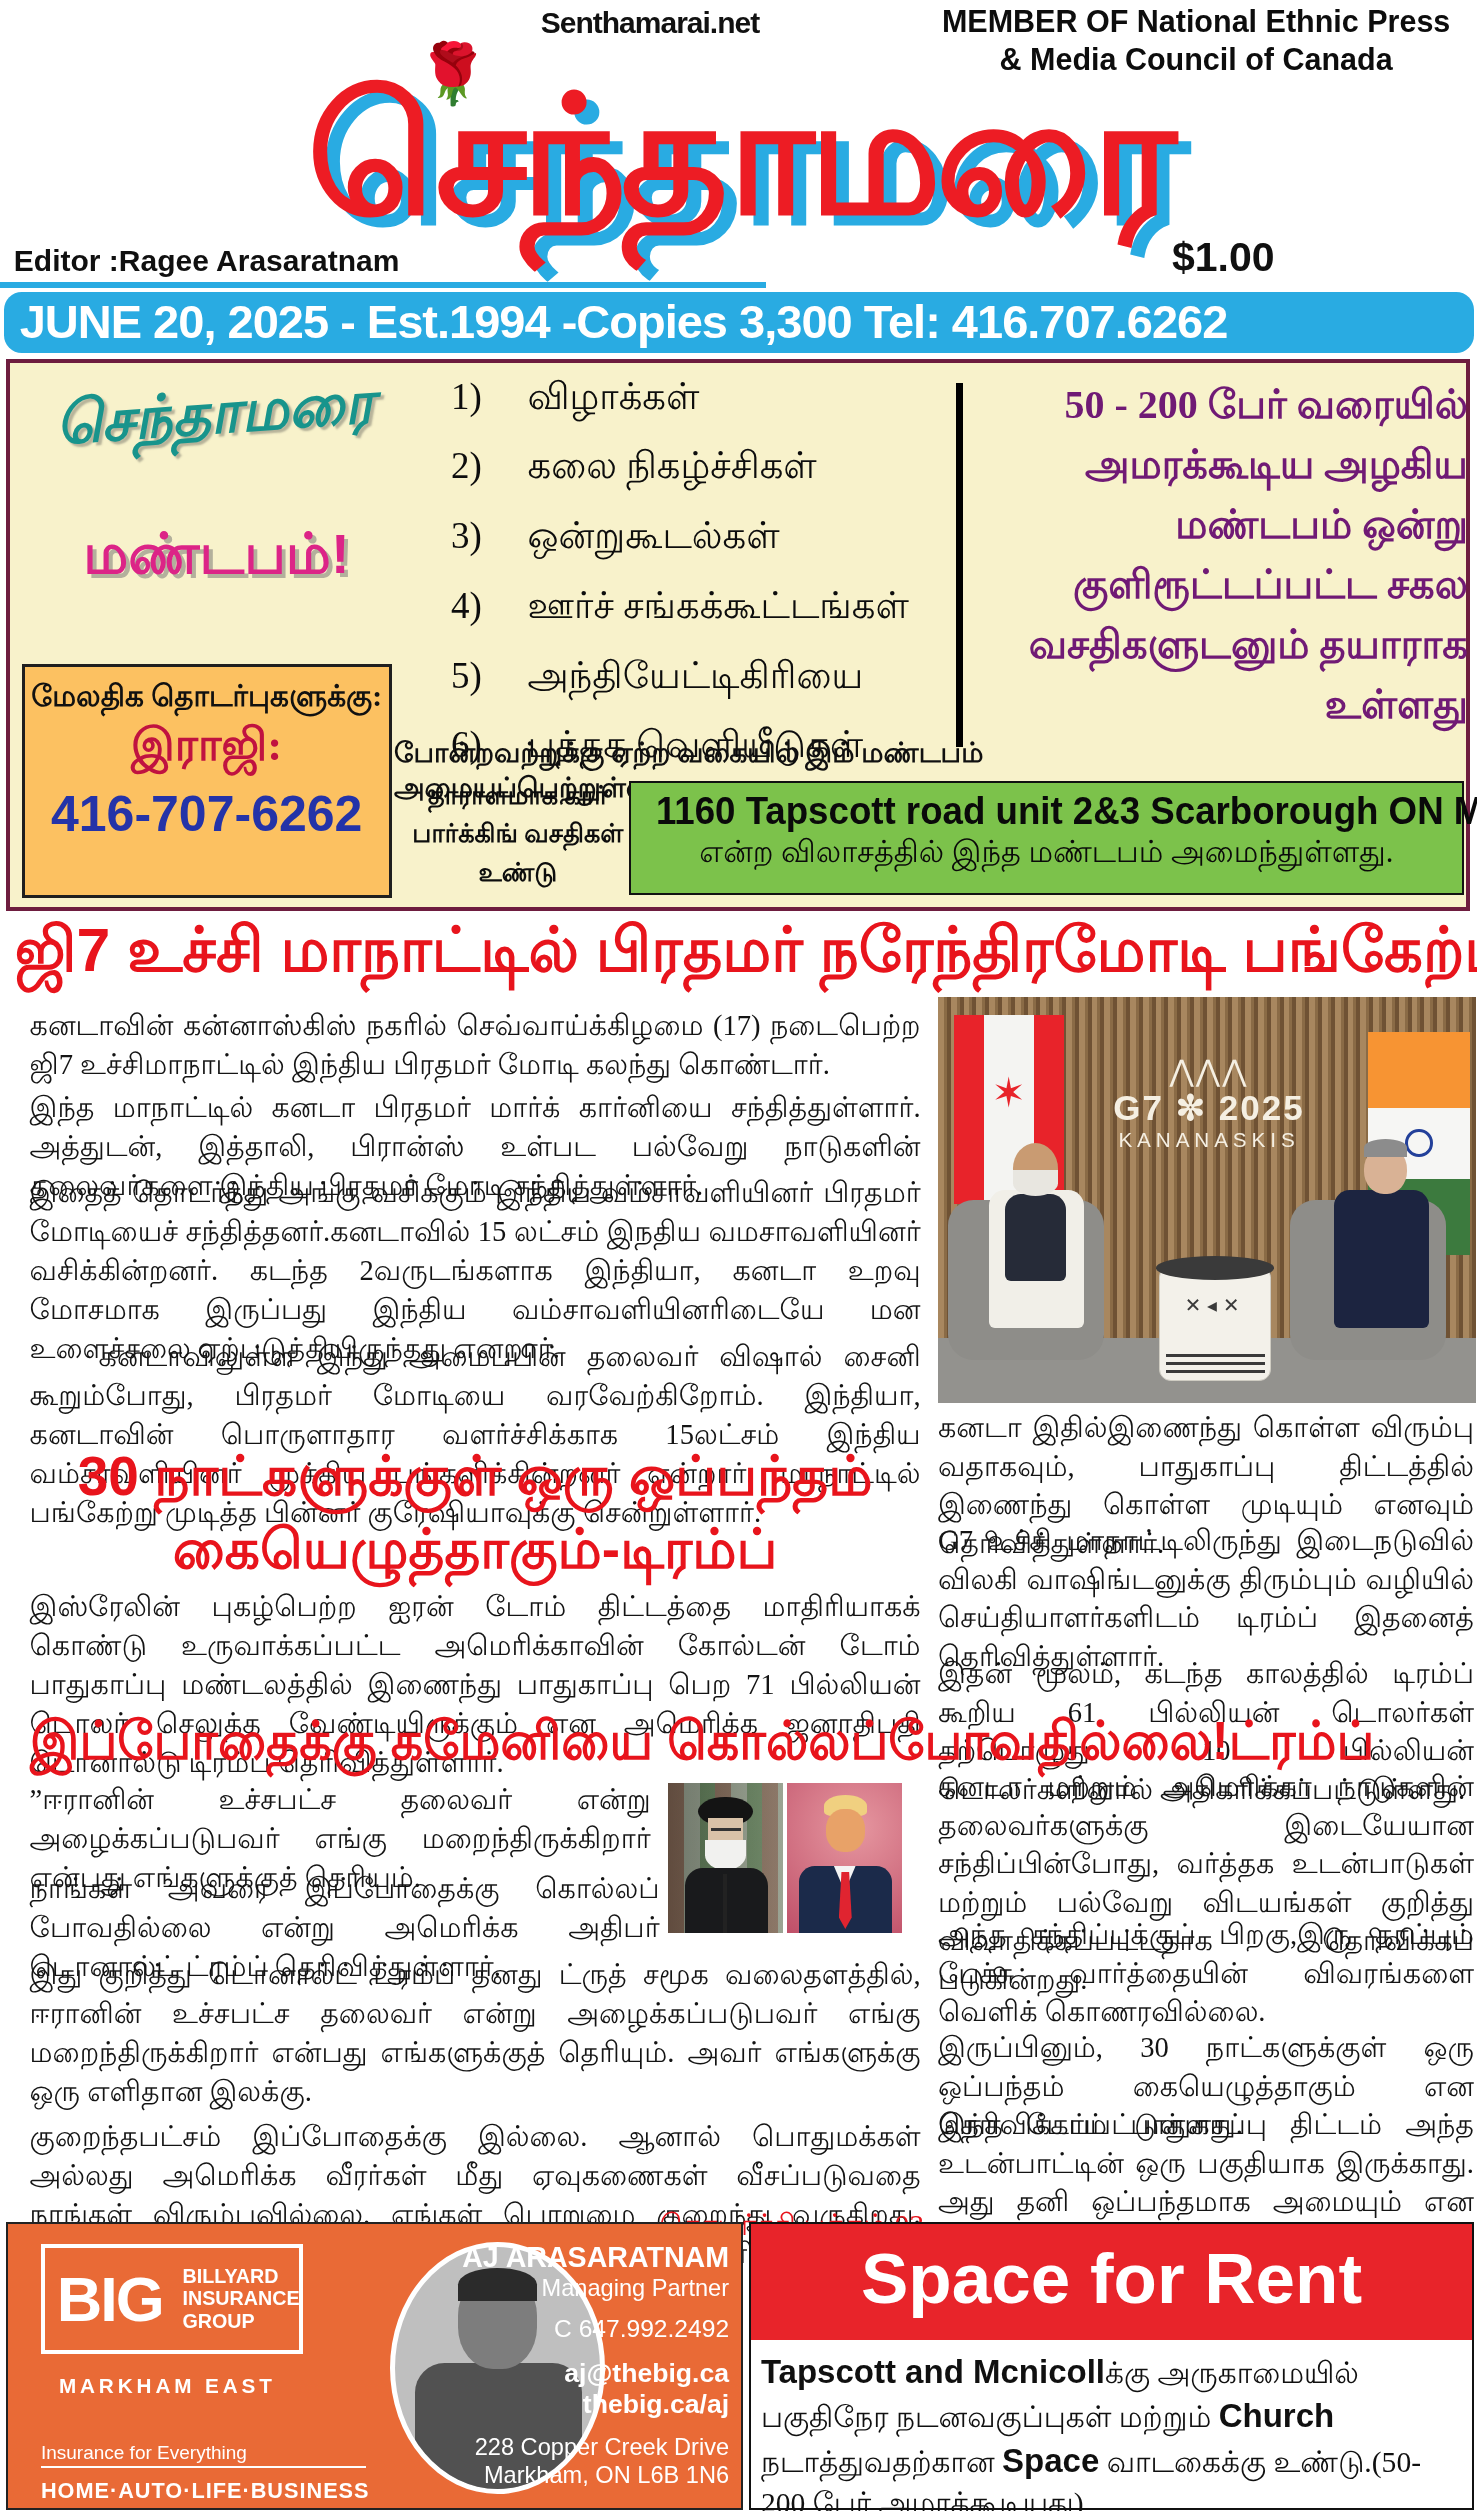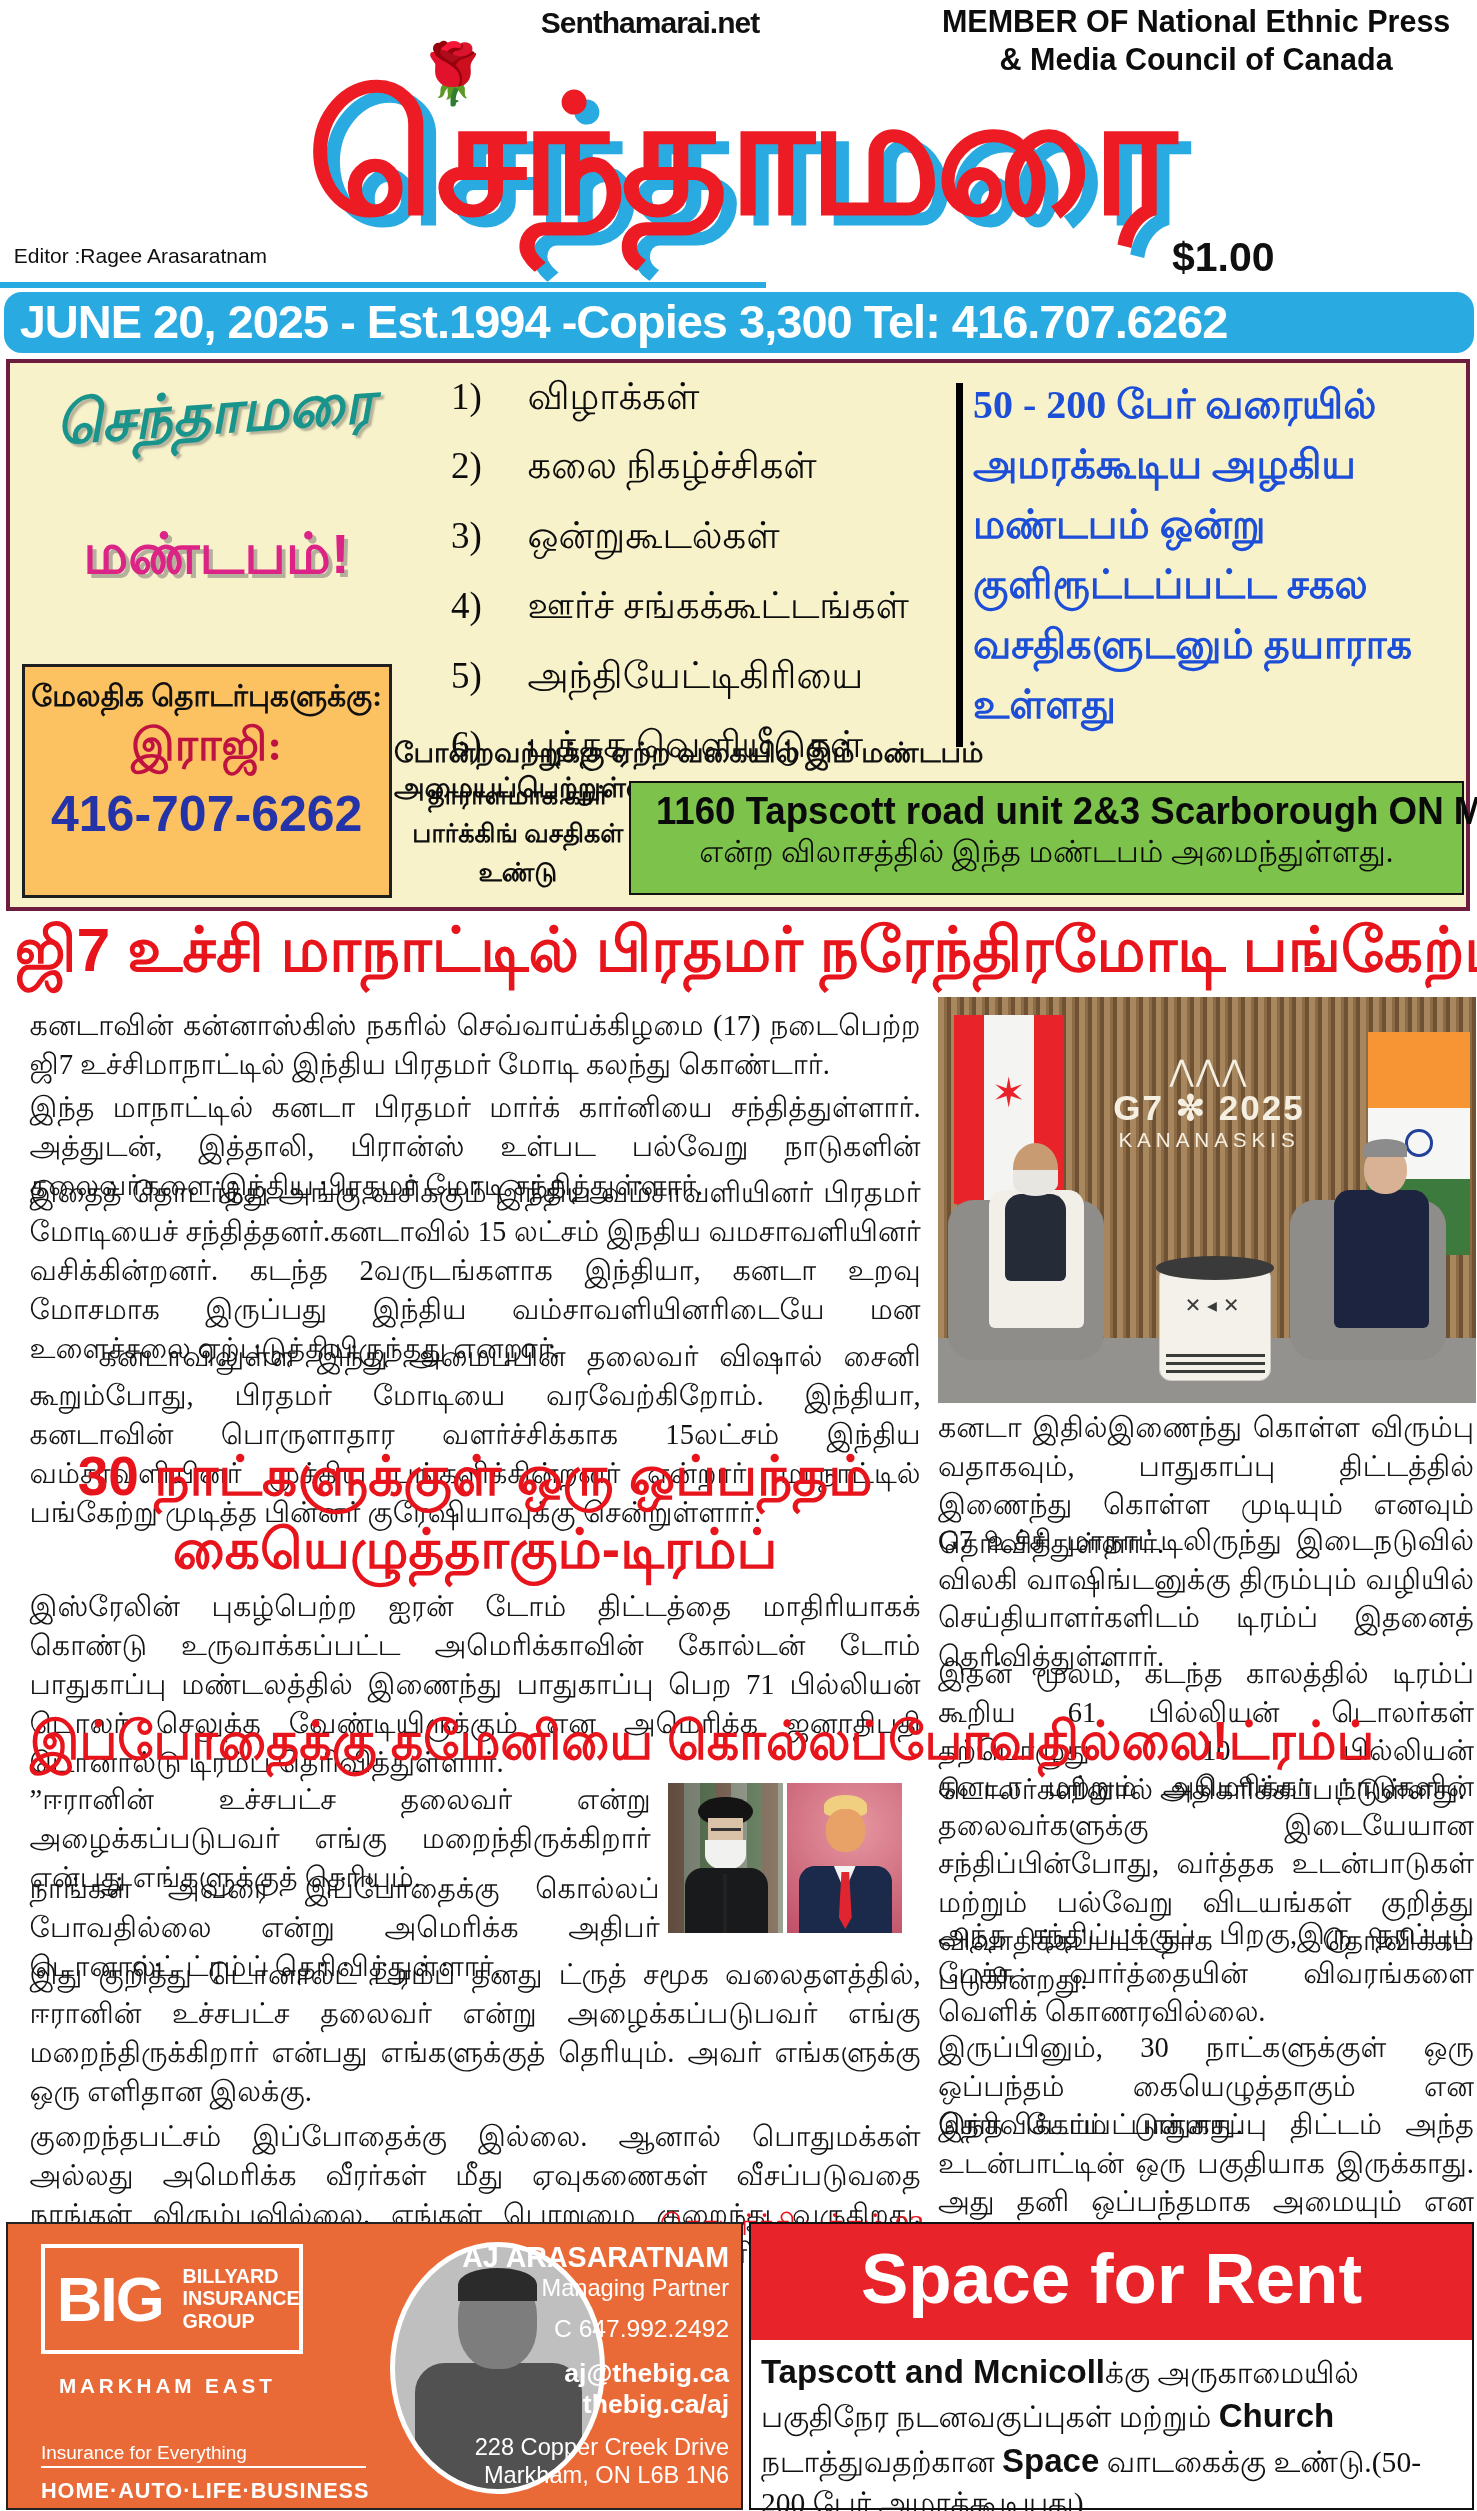--- a/index.html
+++ b/index.html
@@ -8,21 +8,21 @@
 
   
   .site-title { position:absolute; left:394px; top:5.9px; width:512px; text-align:center;
     font-size:30px; font-weight:bold; color:#111; letter-spacing:-1px; }
   .member { position:absolute; right:5.9px; top:2px; width:552px; text-align:center;
     font-size:30.5px; font-weight:bold; color:#0d0d0d; line-height:1.26; }
   .masthead { position:absolute; left:0; top:41px; width:1478px; height:241px; overflow:hidden;
     text-align:center; white-space:nowrap; font-size:165px; line-height:231px; font-weight:800;
     color:#ED1C24; letter-spacing:-5.9px; text-shadow:12.8px 9.9px 0 #29ABE2; }
   .rose { position:absolute; left:416px; top:39px; font-size:59px; z-index:5; color:#e0263c; }
-  .editor { position:absolute; left:13.8px; top:244px; font-size:21px; font-weight:normal; color:#101010; }
+  .editor { position:absolute; left:13.8px; top:244px; font-size:30px; font-weight:bold; color:#101010; }
   .price { position:absolute; left:1172px; top:234px; font-size:41px; font-weight:bold; color:#101010; }
   .editor-rule { position:absolute; left:0; top:282px; width:766px; height:5.9px; background:#29ABE2; }
   .datebar { position:absolute; left:3.9px; top:292px; width:1470px; height:61px; background:#29ABE2;
     border-radius:17.7px; color:#fff; font-size:47px; font-weight:bold; line-height:59px;
     padding-left:15.8px; letter-spacing:-1px; white-space:nowrap; }
 
   
   .adblock { position:absolute; left:5.9px; top:359px; width:1464px; height:552px;
     border:4.9px solid #6E1D3F; background:#F8F2CB; }
   .hall-script { position:absolute; left:17.7px; top:15.8px; width:374px; text-align:center;
@@ -42,22 +42,22 @@
   .hall-item .num { width:47px; }
   .suited { position:absolute; left:384px; top:374px; width:818px; font-size:27.6px; font-weight:bold;
     color:#101010; font-family:"Liberation Serif", serif; }
   .parking { position:absolute; left:388px; top:414px; width:240px; text-align:center;
     font-size:25.6px; font-weight:bold; line-height:1.5; color:#0d0d0d; font-family:"Liberation Serif", serif; }
   .greenbox { position:absolute; left:619px; top:418px; width:835px; height:114px;
     background:#7CC24B; border:2px solid #111; text-align:center; color:#0a0a0a; }
   .g1 { margin-top:5.9px; font-size:39px; font-weight:bold; transform:scaleX(.94); white-space:nowrap; }
   .g2 { margin-top:2px; font-size:30.5px; font-family:"Liberation Serif", serif; }
   .vline { position:absolute; left:946px; top:19.7px; width:6.9px; height:364px; background:#000; }
-  .capacity { position:absolute; left:963px; top:11.8px; width:495px; text-align:left;
-    font-size:40px; font-weight:bold; color:#1d4ed8; line-height:1.5; font-family:"Liberation Serif", serif; }
+  .capacity { position:absolute; left:963px; top:11.8px; width:495px; text-align:right;
+    font-size:40px; font-weight:bold; color:#701a75; line-height:1.5; font-family:"Liberation Serif", serif; }
 
   
   .headline1 { position:absolute; left:0; top:914px; width:1478px; text-align:center; white-space:nowrap;
     font-size:62px; font-weight:bold; color:#E8141C; transform:scaleX(.98); }
   .para { position:absolute; left:29.6px; width:891px; font-size:28.6px; line-height:1.36;
     text-align:justify; color:#141414; font-family:"Liberation Serif", serif; }
   .rpara { position:absolute; left:938px; width:536px; font-size:28.6px; line-height:1.35;
     text-align:justify; color:#141414; font-family:"Liberation Serif", serif; }
   .subhead { position:absolute; left:29.6px; top:1440px; width:891px; text-align:center;
     font-size:55px; font-weight:bold; color:#E8141C; line-height:1.32; }

